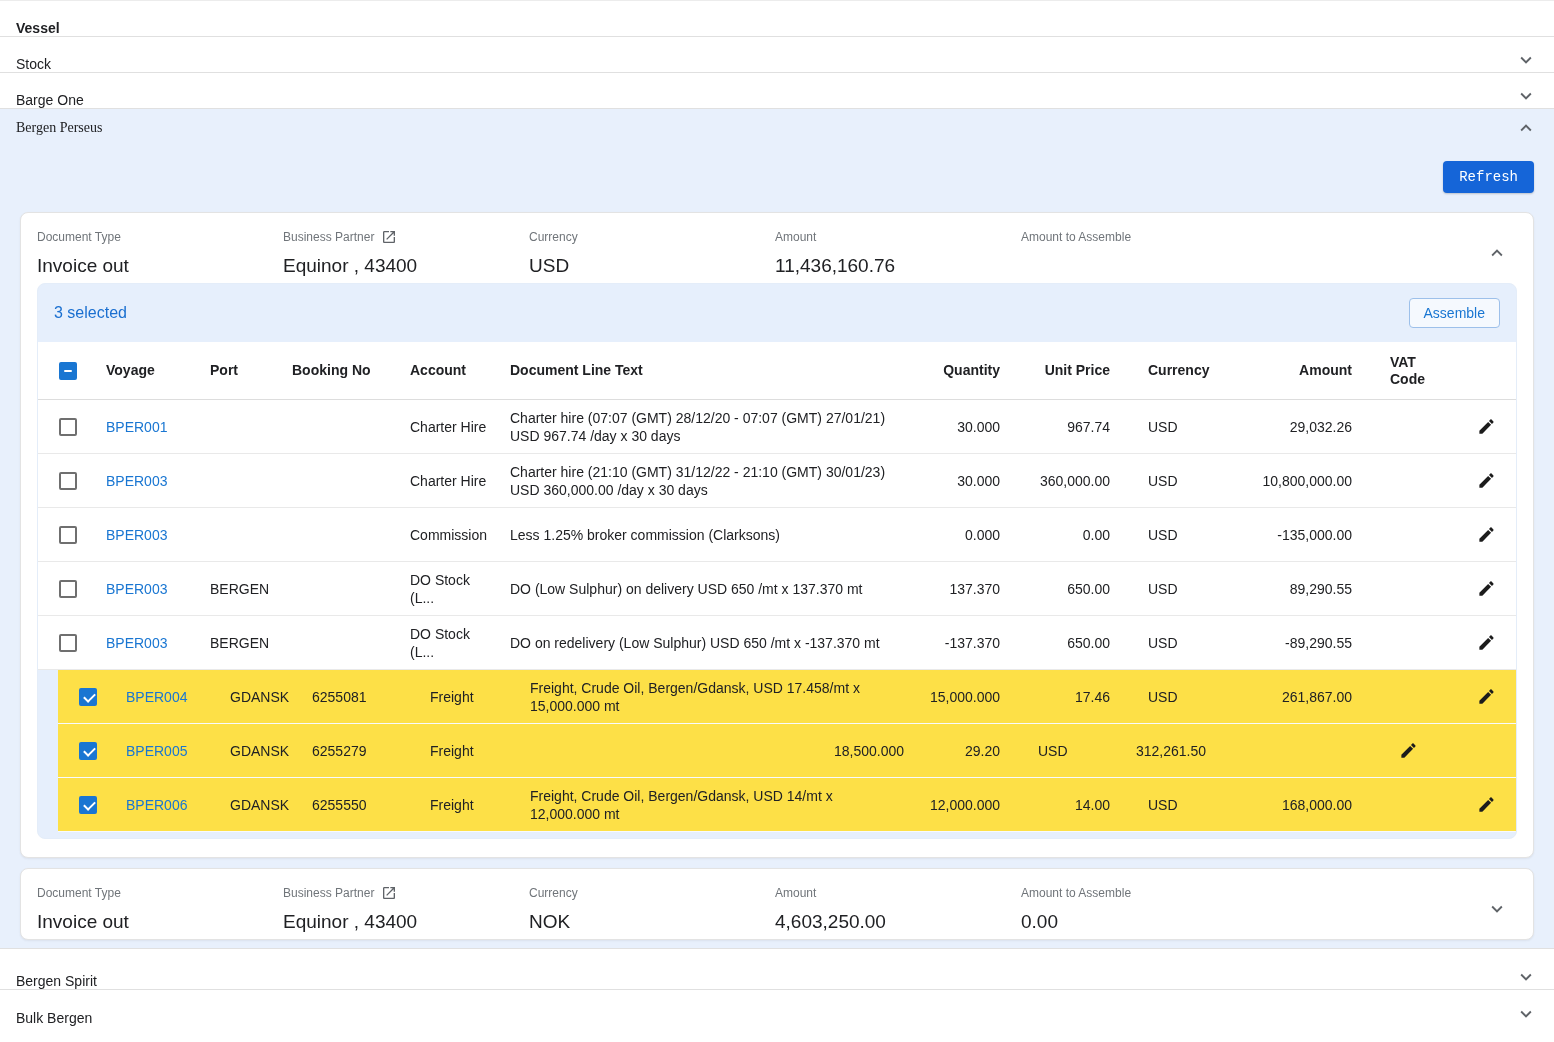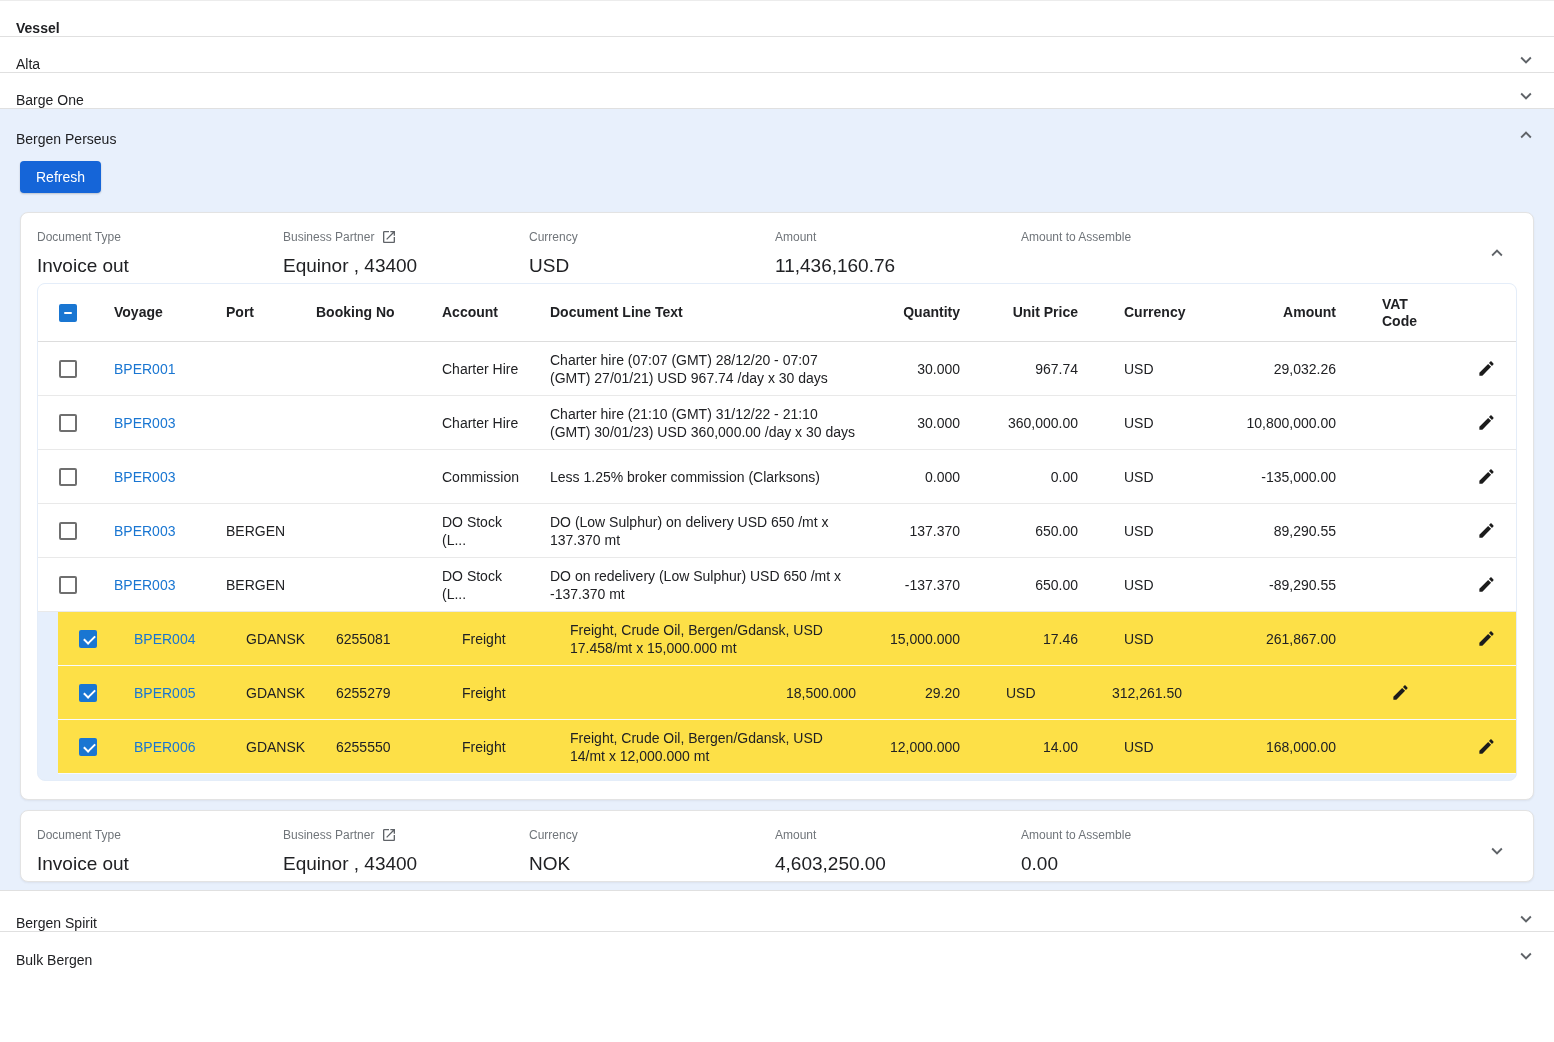--- a/index.html
+++ b/index.html
@@ -16,24 +16,24 @@
   }
   .acc-row .label { font-size:14px; color:#202124; }
   .list-header { height:37px; border-top:1px solid #ececec; cursor:default; }
   .list-header .label { font-weight:700; }
   .chev { width:24px; height:24px; flex:0 0 auto; color:#5f6368; display:flex; align-items:center; justify-content:center; }
   .chev svg { width:22px; height:22px; fill:currentColor; }
 
   
   .panel { background:#e8f0fc; border-bottom:1px solid #e0e0e0; padding-bottom:8px; }
   .panel-header {
-    height:38px; display:flex; align-items:flex-end; justify-content:space-between;
-    padding:0 16px; cursor:pointer;
-  }
-  .refresh-row { display:flex; justify-content:flex-start; padding:14px 20px 0; }
+    height:38px; display:flex; align-items:center; justify-content:space-between;
+    padding:0 16px; cursor:pointer;font-family:Liberation Serif, serif;
+  }
+  .refresh-row { display:flex; justify-content:flex-end; padding:14px 20px 0;font-family:Liberation Mono, monospace; }
   .btn-primary {
     background:#1565d8; color:#fff; border:none; border-radius:4px;
     font-family:inherit; font-size:14px; font-weight:500;
     padding:7px 16px; height:32px; cursor:pointer;
     box-shadow:0 1px 2px rgba(0,0,0,0.2);
   }
 
   
   .card {
     background:#fff; border:1px solid #e3e3e3; border-radius:8px;
@@ -61,21 +61,21 @@
   .selected-count { color:#1a6fd0; font-size:16px; }
   .btn-outlined {
     border:1px solid #9dc0ea; color:#1976d2; background:rgba(255,255,255,0.6);
     border-radius:4px; font-family:inherit; font-size:14px; font-weight:500;
     padding:6px 14px; cursor:pointer;
   }
   .trow {
     display:grid;
     grid-template-columns:60px 104px 82px 118px 100px minmax(0,1fr) 96px 110px 96px 146px 96px 60px;
     align-items:center; background:#fff; border-bottom:1px solid #e9e9e9;
-    min-height:54px; font-size:14px;gap:8px;
+    min-height:54px; font-size:14px;
   }
   .thead { font-weight:600; min-height:58px; border-bottom:1px solid #dddddd; }
   .trow.selected { background:#fde047; border-bottom-color:#f7fafe;margin-left:20px; }
   .c { padding:7px 8px; line-height:18px; overflow:hidden; }
   .num { text-align:right; }
   .cur { padding-left:30px; }
   .cb-cell { display:flex; justify-content:center; padding:0; }
   .voyage-link { color:#1976d2; cursor:pointer; }
   .thead .c { line-height:17px; }
 
@@ -98,21 +98,21 @@
   .edit-btn svg { width:19px; height:19px; fill:#1c1c1c; }
 </style>
 </head>
 <body>
 
 <div class="acc-row list-header">
   <span class="label">Vessel</span>
 </div>
 
 <div class="acc-row">
-  <span class="label">Alta</span>
+  <span class="label">Stock</span>
   <span class="chev">
     <svg viewBox="0 0 24 24">
         <path d="M7.41 8.59 12 13.17l4.59-4.58L18 10l-6 6-6-6 1.41-1.41z"></path>
       </svg>
   </span>
 </div>
 <div class="acc-row">
   <span class="label">Barge One</span>
   <span class="chev">
     <svg viewBox="0 0 24 24">
@@ -172,20 +172,24 @@
           </div>
       </div>
       <span class="chev">
         <svg viewBox="0 0 24 24">
             <path d="M12 8l-6 6 1.41 1.41L12 10.83l4.59 4.58L18 14l-6-6z"></path>
           </svg>
       </span>
     </div>
 
     <div class="table-block">
+      <div class="toolbar">
+        <span class="selected-count">3 selected</span>
+        <button class="btn-outlined">Assemble</button>
+      </div>
 
       <div class="trow thead">
         <div class="c cb-cell">
             <span class="checkbox indeterminate"></span>
           </div>
         <div class="c">Voyage</div>
         <div class="c">Port</div>
         <div class="c">Booking No</div>
         <div class="c">Account</div>
         <div class="c">Document Line Text</div>

